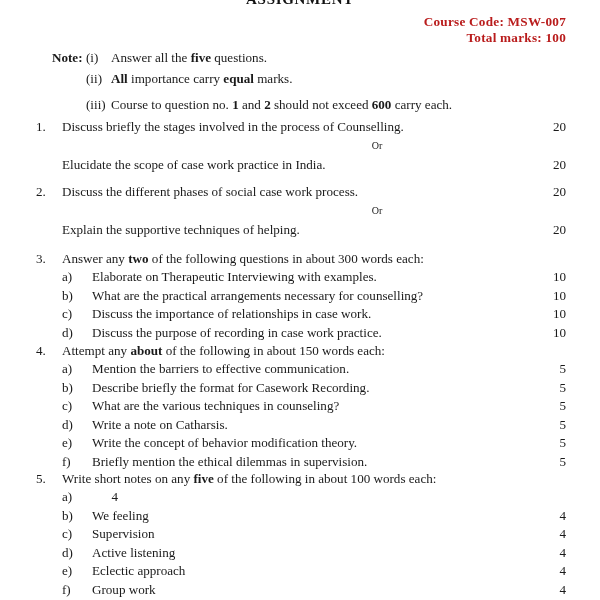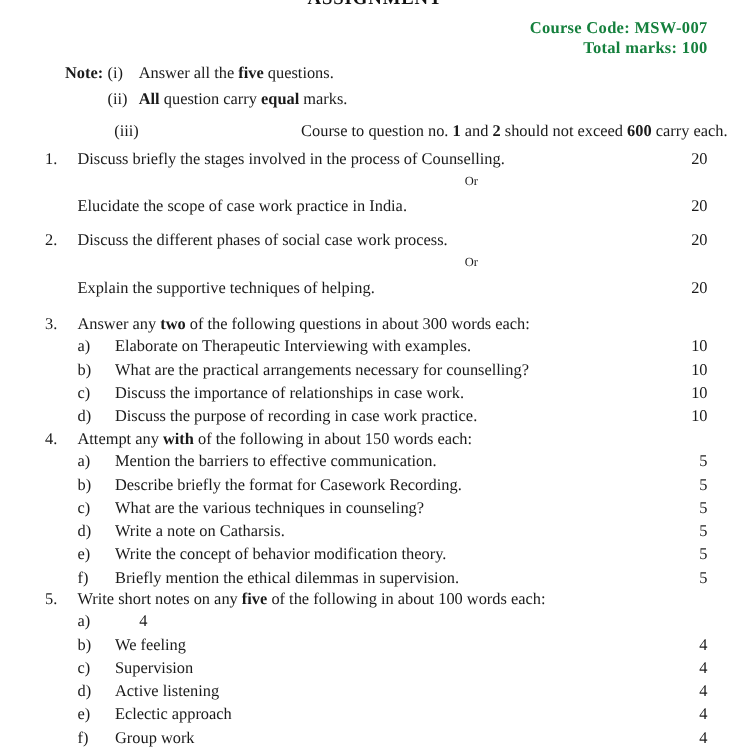--- a/index.html
+++ b/index.html
@@ -32,21 +32,21 @@
   }
   .course-block {
     position: absolute;
     top: 14px;
     right: 34px;
     text-align: right;
     font-size: 13.2px;
     font-weight: bold;
     line-height: 16px;
     letter-spacing: 0.25px;
-    color: #15803d;
+    color: #b91c1c;
     white-space: nowrap;
   }
 
   
   .note-block {
     position: absolute;
     top: 47px;
     left: 52px;
     width: 530px;
     font-size: 13.1px;
@@ -64,21 +64,21 @@
   }
   .note-roman {
     width: 25px;
     flex: 0 0 25px;
   }
   .note-roman.wide {
     width: 25px;
     flex: 0 0 25px;
   }
   .note-text { flex: 1; }
-  .note-row.r3 { margin-top: 5px; text-align: right; }
+  .note-row.r3 { margin-top: 5px; }
 
   
   .q {
     position: absolute;
     left: 36px;
     width: 530px;
     font-size: 13.1px;
   }
   .q-line {
     position: relative;
@@ -143,21 +143,21 @@
 
   <div class="note-block">
     <div class="note-row r1">
       <span class="note-label">Note:</span>
       <span class="note-roman">(i)</span>
       <span class="note-text"><span>Answer all the </span><b class="em">five</b><span> questions.</span></span>
     </div>
     <div class="note-row r2">
       <span class="note-label"></span>
       <span class="note-roman">(ii)</span>
-      <span class="note-text"><b class="em">All</b><span> question carry </span><b class="em">equal</b><span> marks.</span></span>
+      <span class="note-text"><b class="em">All</b><span> importance carry </span><b class="em">equal</b><span> marks.</span></span>
     </div>
     <div class="note-row r3">
       <span class="note-label"></span>
       <span class="note-roman wide">(iii)</span>
       <span class="note-text"><span>Course to question no. </span><b class="em">1</b><span> and </span><b class="em">2</b><span> should not exceed </span><b class="em">600</b><span> carry each.</span></span>
     </div>
   </div>
 
   <div class="q" style="top:117px;">
     <div class="q-line">
@@ -210,21 +210,21 @@
     <div class="sub">
       <span class="sub-letter">d)</span>
       <span class="sub-text">Discuss the purpose of recording in case work practice.</span>
       <span class="q-marks" style="position:static;">10</span>
     </div>
   </div>
 
   <div class="q" style="top:341px;">
     <div class="q-line">
       <span class="q-num">4.</span>
-      <span class="q-body"><span>Attempt any </span><b class="em">with</b><span> of the following in about 150 words each:</span></span>
+      <span class="q-body"><span>Attempt any </span><b class="em">about</b><span> of the following in about 150 words each:</span></span>
     </div>
     <div class="sub">
       <span class="sub-letter">a)</span>
       <span class="sub-text">Mention the barriers to effective communication.</span>
       <span class="q-marks" style="position:static;">5</span>
     </div>
     <div class="sub">
       <span class="sub-letter">b)</span>
       <span class="sub-text">Describe briefly the format for Casework Recording.</span>
       <span class="q-marks" style="position:static;">5</span>

